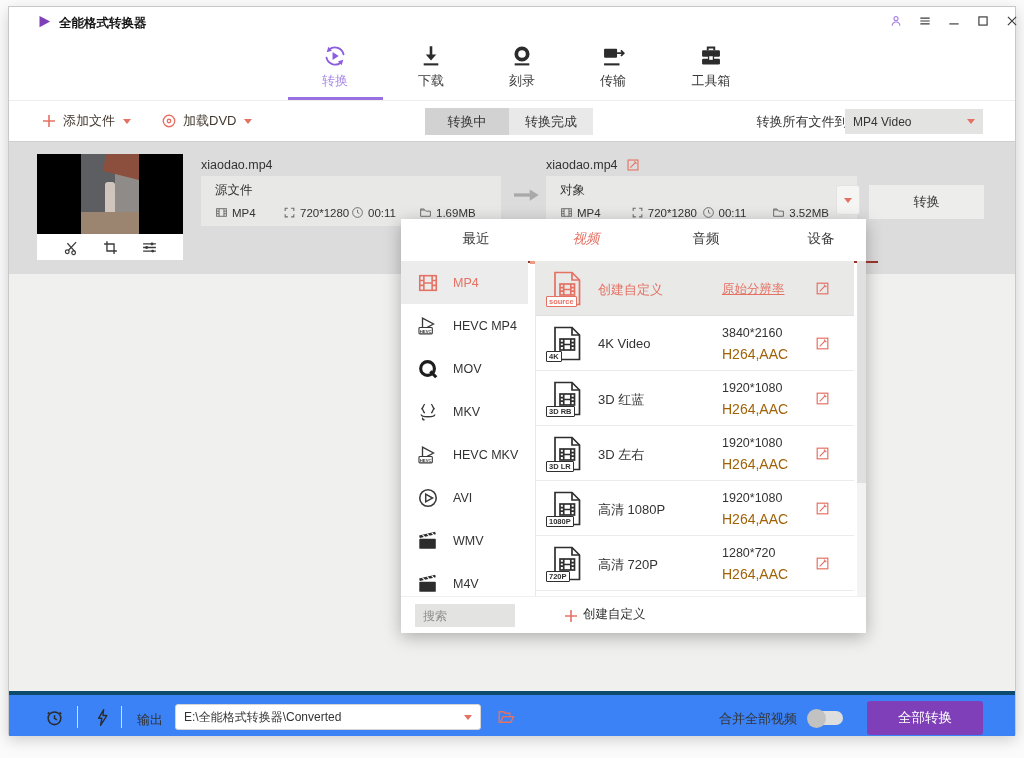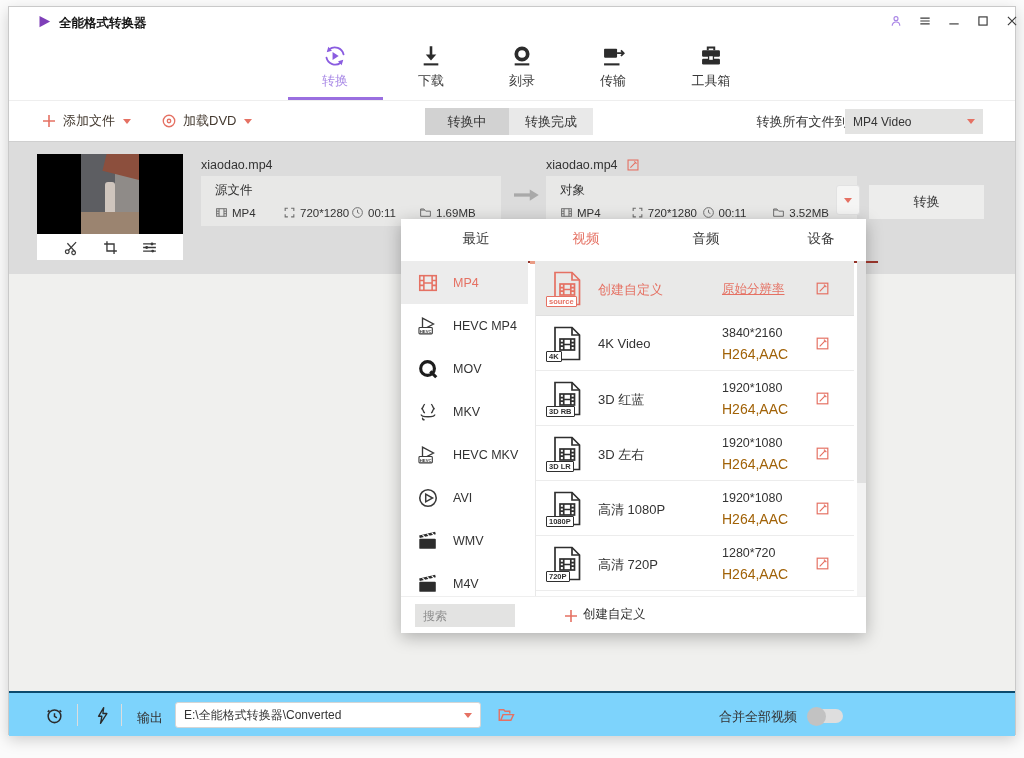--- a/index.html
+++ b/index.html
@@ -73,21 +73,21 @@
   .dst-box .stat { width:76px; }
   .flow-arrow { position:absolute; left:502px; top:44px; width:30px; height:18px; }
   .flow-arrow svg { width:30px; height:18px; }
   .preset-drop-btn { position:absolute; left:827px; top:43px; width:24px; height:30px; background:#f5f5f4;
     border:1px solid #e2e2e2; border-radius:3px; display:flex; align-items:center; justify-content:center; cursor:default; }
   .row-convert-btn { position:absolute; left:860px; top:43px; width:115px; height:34px; background:#ededec;
     font-size:13px; color:#333; display:flex; align-items:center; justify-content:center; cursor:default; }
 
   
   .workspace { position:absolute; left:0; top:267px; width:100%; height:417px; background:#f0f0ee; }
-  .footer { position:absolute; left:0; top:684px; width:100%; height:45px; background:#7dd3fc; border-top:2px solid #0c4a6e;text-align:right; }
+  .footer { position:absolute; left:0; top:684px; width:100%; height:45px; background:#3b82f6; border-top:4px solid #0c4a6e;text-align:right; }
   .f-ic { position:absolute; top:13px; width:19px; height:19px; color:#2b2b2b; }
   .f-ic svg { width:19px; height:19px; }
   .f-div { position:absolute; top:11px; width:1px; height:22px; background:#ddd; }
   .out-label { position:absolute; left:128px; top:16px; font-size:13px; color:#333; }
   .out-select { position:absolute; left:166px; top:9px; width:306px; height:26px; background:#fff; border:1px solid #d5d5d5;
     border-radius:3px; display:flex; align-items:center; padding:12px 8px; font-size:12px; color:#333; cursor:default; }
   .out-select .caret { margin-left:auto; }
   .folder-open-ic { position:absolute; left:488px; top:13px; width:18px; height:18px; color:#e57163; }
   .folder-open-ic svg { width:18px; height:18px; }
   .merge-label { position:absolute; right:218px; top:15px; font-size:13px; color:#333; }
@@ -95,21 +95,21 @@
   .toggle .knob { position:absolute; left:-2px; top:-2.5px; width:19px; height:19px; border-radius:50%; background:#c2c2c2; }
   .convert-all-btn { position:absolute; right:32px; top:6px; width:116px; height:34px; background:#7e3fb8; border-radius:3px;
     color:#fff; font-size:13.5px; display:flex; align-items:center; justify-content:center; cursor:default; }
 
   
   .format-panel { position:absolute; left:392px; top:212px; width:465px; height:414px; background:#fff;
     box-shadow:0 4px 16px rgba(0,0,0,.28); }
   .fp-tabs { position:absolute; left:12px; top:0; width:100%; height:44px; border-bottom:2px solid #94342a; }
   .fp-tab { position:absolute; top:0; height:40px; width:90px; display:flex; align-items:center; justify-content:center;
     font-size:13.5px; color:#3a3a3a; cursor:default; }
-  .fp-tab.active { color:#e57163; }
+  .fp-tab.active { color:#e57163;font-style:italic; }
   .fp-tab-underline { position:absolute; left:117px; bottom:-3px; width:113px; height:3px; background:#ea9c85; }
   .fp-body { position:absolute; left:0; top:42px; width:100%; height:335px; overflow:hidden; }
   .fmt-col { position:absolute; left:0; top:0; width:135px; height:335px; border-right:1px solid #e8e8e8; overflow:hidden; }
   .fmt-item { position:relative; width:127px; height:43px; display:flex; align-items:center; padding-left:16px; gap:14px;
     font-size:12.5px; color:#333; cursor:default; }
   .fmt-item.active { background:#ececec; color:#e57163; }
   .fmt-ic { width:22px; height:22px; color:#2f2f2f; flex:0 0 22px; }
   .fmt-item.active .fmt-ic { color:#e57163; }
   .fmt-ic svg { width:22px; height:22px; }
   .fmt-scroll { position:absolute; right:1px; top:0; width:7px; height:335px; background:#f4f4f4; }
@@ -404,20 +404,21 @@
       <span>E:\全能格式转换器\Converted</span>
       <span class="caret"></span>
     </div>
     <span class="folder-open-ic"><svg viewBox="0 0 24 24" xmlns="http://www.w3.org/2000/svg">
             <path d="M3 7 V19 H18.5 L22 11.5 H8 L5 19 M3 7 V5 H9 L10.8 7 H17 V10" fill="none" stroke="currentColor" stroke-width="1.9"></path>
           </svg></span>
     <span class="merge-label">合并全部视频</span>
     <div class="toggle">
           <div class="knob"></div>
         </div>
+    <div class="convert-all-btn">全部转换</div>
   </div>
 
   <div class="format-panel">
     <div class="fp-tabs">
       <div class="fp-tab" style="left:18px">最近</div>
       <div class="fp-tab active" style="left:128px">视频</div>
       <div class="fp-tab" style="left:248px">音频</div>
       <div class="fp-tab" style="left:363px">设备</div>
       <div class="fp-tab-underline"></div>
     </div>

